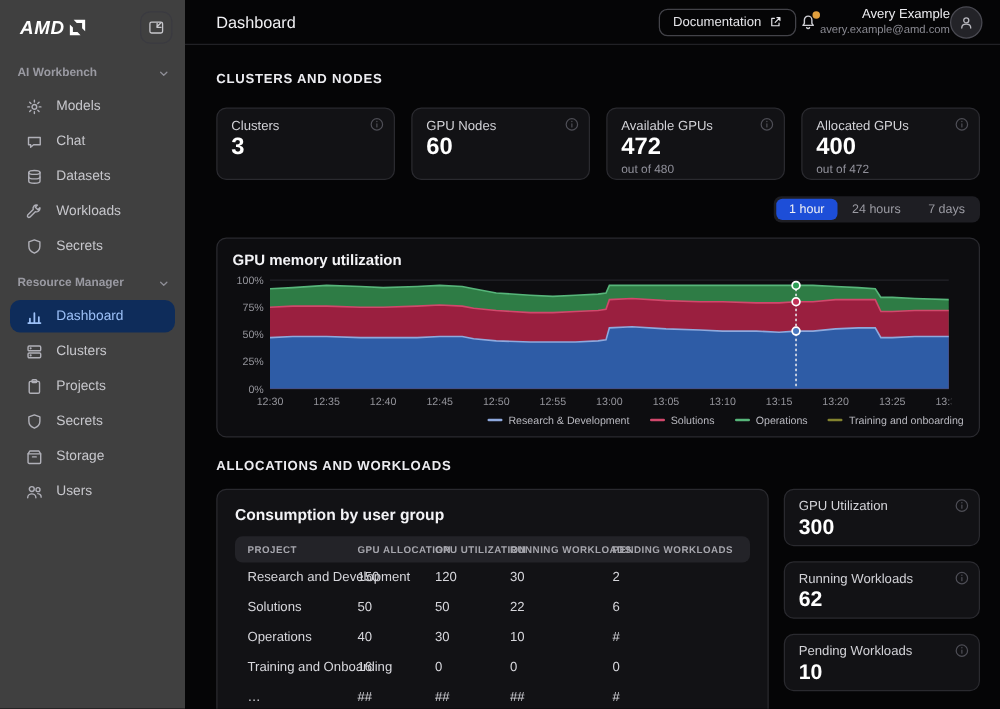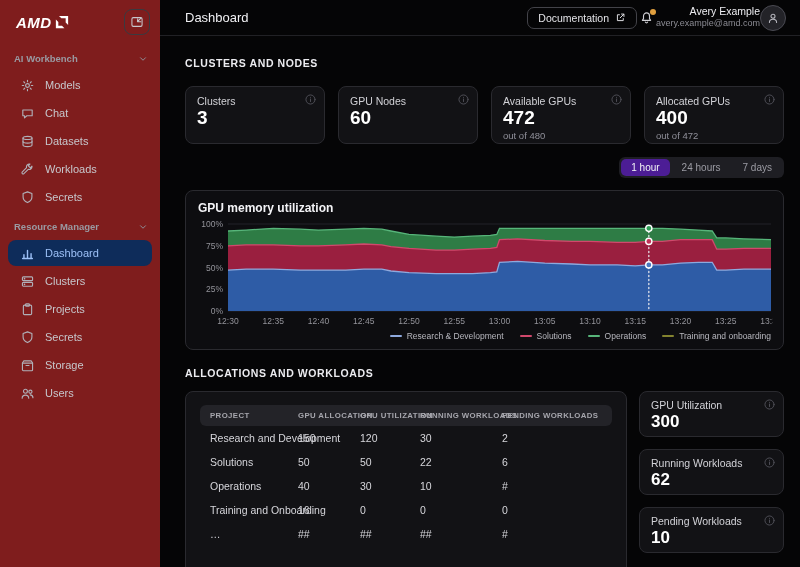--- a/index.html
+++ b/index.html
@@ -1,21 +1,21 @@
 <!DOCTYPE html>
 <html><head>
 <meta charset="utf-8">
 <style>
   * { margin:0; padding:0; box-sizing:border-box; }
   html,body { width:800px; height:567px; overflow:hidden; background:#050506;
     font-family:"Liberation Sans", sans-serif; color:#e6e6ea; }
   .app { display:flex; width:800px; height:567px; }
 
   
-  .sidebar { width:160px; background:#7f1d1d; flex:none; display:flex; flex-direction:column; }
+  .sidebar { width:148px; background:#404040; flex:none; display:flex; flex-direction:column; }
   .sb-top { display:flex; align-items:center; justify-content:space-between; padding:9px 10px 9px 16px; }
   .logo { display:flex; align-items:center; gap:3px; }
   .logo-text { font-size:15px; font-weight:800; letter-spacing:.5px; color:#fff; font-style:italic; }
   .logo-mark svg { display:block; }
   .collapse-btn { width:26px; height:26px; border:1px solid #3a3a40; background:transparent;
     border-radius:8px; color:#c7c7cc; display:flex; align-items:center; justify-content:center; cursor:pointer; }
   .nav-group-header { display:flex; align-items:center; justify-content:space-between;
     padding:9px 12px 6px 14px; cursor:pointer; }
   .nav-group-label { font-size:9.5px; font-weight:700; color:#9a9aa2; }
   .nav-group-header .chev { color:#8e8e96; }
@@ -53,21 +53,21 @@
   .stat-label { font-size:10.5px; color:#d2d2d7; }
   .stat-value { font-size:19px; font-weight:700; color:#fff; margin-top:1px; line-height:1.1; }
   .stat-sub { font-size:9.5px; color:#90909a; margin-top:1px; }
   .info-ico { position:absolute; top:6px; right:7px; color:#4e4e56; cursor:pointer; }
 
   
   .chips-row { display:flex; justify-content:flex-end; margin-top:13px; }
   .chips { background:#1e1e23; border-radius:6px; padding:2px; display:flex; gap:2px; }
   .chip { border:none; background:transparent; color:#9b9ba3; font-size:10px; padding:3px 10px;
     border-radius:5px; cursor:pointer; font-family:inherit; }
-  .chip.selected { background:#4c1d95; color:#f2f2f5; }
+  .chip.selected { background:#1d4ed8; color:#f2f2f5; }
 
   
   .chart-card { margin-top:12px; background:#0d0d10; border:1px solid #2a2a2f; border-radius:8px;
     padding:10px 12px 6px 12px; }
   .chart-title { font-size:12px; font-weight:700; color:#f3f3f6; margin-bottom:4px; }
   .legend { display:flex; justify-content:flex-end; gap:16px; margin-top:2px; padding-bottom:2px; }
   .legend-item { display:flex; align-items:center; gap:5px; cursor:pointer; }
   .legend-dash { width:12px; height:2.5px; border-radius:2px; }
   .legend-label { font-size:8.5px; color:#b8b8bf; }
 
@@ -382,20 +382,21 @@
               <span class="legend-dash" style="background: rgb(131, 131, 47);"></span>
               <span class="legend-label">Training and onboarding</span>
             </div>
           </div>
       </section>
 
       <div class="section-title" style="margin-top:17px;">ALLOCATIONS AND WORKLOADS</div>
 
       <div class="bottom-grid">
         <section class="card table-card">
+          <div class="table-title">Consumption by user group</div>
           <div id="tblHead" class="tbl-header">
               <div>PROJECT</div>
               <div>GPU ALLOCATION</div>
               <div>GPU UTILIZATION</div>
               <div>RUNNING WORKLOADS</div>
               <div>PENDING WORKLOADS</div>
             </div>
           <div id="tblBody">
               <div class="tbl-row">
                 <div>Research and Development</div>

